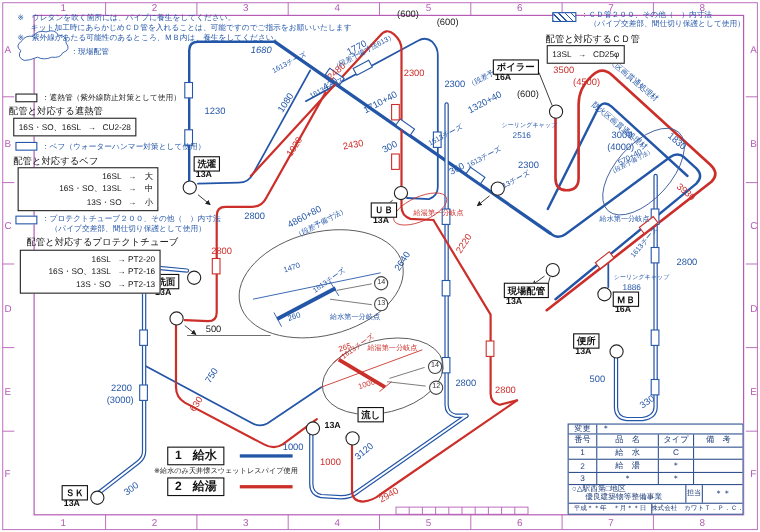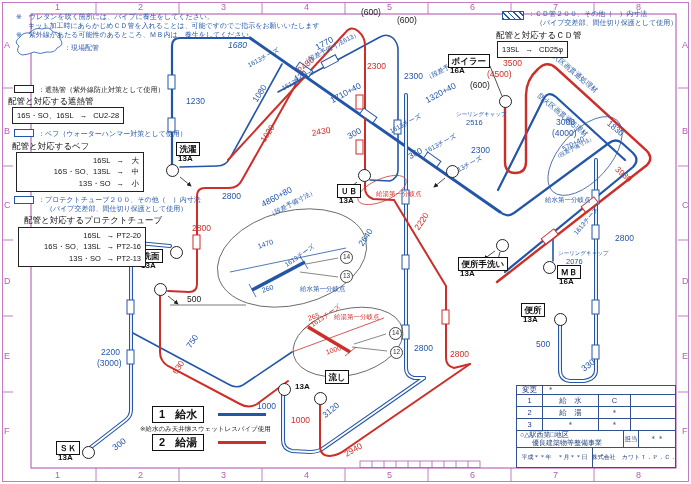--- a/index.html
+++ b/index.html
@@ -232,20 +232,26 @@
     <span>給湯</span>
   </div>
   <div class="kline" style="left:218px;top:441px;width:48px;background:#cc2f2a"></div>
 
   <div class="tb">
     <div class="r" style="height:9px">
       <div class="c" style="width:26px">変更</div>
       <div class="c" style="flex:1;justify-content:flex-start;padding-left:4px">＊</div>
     </div>
     <div class="r" style="height:12px">
+      <div class="c" style="width:26px">番号</div>
+      <div class="c" style="width:56px">品　名</div>
+      <div class="c" style="width:32px">タイプ</div>
+      <div class="c" style="flex:1">備　考</div>
+    </div>
+    <div class="r" style="height:12px">
       <div class="c" style="width:26px">1</div>
       <div class="c" style="width:56px">給　水</div>
       <div class="c" style="width:32px">C</div>
       <div class="c" style="flex:1"></div>
     </div>
     <div class="r" style="height:12px">
       <div class="c" style="width:26px">2</div>
       <div class="c" style="width:56px">給　湯</div>
       <div class="c" style="width:32px">＊</div>
       <div class="c" style="flex:1"></div>
@@ -289,37 +295,37 @@
       <div class="dim c-b" style="left: 407px; top: 153px; transform: rotate(-28deg);">360</div>
       <div class="dim c-b" style="left: 424px; top: 149px; transform: rotate(-28deg); font-size: 6.5px;">1613チーズ</div>
       <div class="dim c-b" style="left: 450px; top: 171px; transform: rotate(-28deg); font-size: 6.5px;">1613チーズ</div>
       <div class="dim c-b" style="left: 251px; top: 99px; transform: rotate(-57deg);">1080</div>
       <div class="dim c-r" style="left: 259px; top: 139px; transform: rotate(-57deg);">1020</div>
       <div class="dim c-r" style="left: 311px; top: 129px; transform: rotate(-10deg);">2430</div>
       <div class="dim c-b" style="left: 425px; top: 76px; transform: rotate(-28deg); font-size: 6.5px;">（段差予備寸法）</div>
       <div class="dim c-b" style="left: 424px; top: 97px; transform: rotate(-28deg);">1320+40</div>
       <div class="dim c-k" style="left: 470px; top: 81px;">(600)</div>
       <div class="dim c-r" style="left: 503px; top: 59px;">3500</div>
-      <div class="dim c-r" style="left: 487px; top: 70px;">(4500)</div>
+      <div class="dim c-r" style="left: 521px; top: 70px;">(4500)</div>
       <div class="dim c-b" style="left: 456px; top: 112px; font-size: 5.5px;">シーリングキャップ</div>
       <div class="dim c-b" style="left: 466px; top: 119px; font-size: 7.5px;">2516</div>
       <div class="dim c-b" style="left: 471px; top: 146px;">2300</div>
       <div class="dim c-b" style="left: 551px; top: 48px; transform: rotate(40deg); font-size: 7px;">防火区画貫通処理材</div>
       <div class="dim c-b" style="left: 541px; top: 92px; transform: rotate(40deg); font-size: 7px;">防火区画貫通処理材</div>
       <div class="dim c-b" style="left: 556px; top: 118px;">3000</div>
       <div class="dim c-b" style="left: 552px; top: 129px;">(4000)</div>
       <div class="dim c-b" style="left: 561px; top: 146px; transform: rotate(-28deg); font-size: 7px;">570+40</div>
       <div class="dim c-b" style="left: 554px; top: 156px; transform: rotate(-28deg); font-size: 5.5px;">（段差予備寸法）</div>
       <div class="dim c-b" style="left: 573px; top: 232px; transform: rotate(-50deg); font-size: 6.5px;">1613チーズ</div>
       <div class="dim c-b" style="left: 611px; top: 119px; transform: rotate(40deg);">1830</div>
       <div class="dim c-r" style="left: 619px; top: 165px; transform: rotate(40deg);">3930</div>
       <div class="dim c-b" style="left: 615px; top: 234px;">2800</div>
       <div class="dim c-b" style="left: 545px; top: 197px; font-size: 6.5px;">給水第一分岐点</div>
       <div class="dim c-b" style="left: 558px; top: 251px; font-size: 5.5px;">シーリングキャップ</div>
-      <div class="dim c-b" style="left: 566px; top: 258px; font-size: 7.5px;">2076</div>
+      <div class="dim c-b" style="left: 566px; top: 258px; font-size: 7.5px;">1886</div>
       <div class="dim c-r" style="left: 376px; top: 191px; font-size: 6.5px;">給湯第一分岐点</div>
       <div class="dim c-b" style="left: 222px; top: 192px;">2800</div>
       <div class="dim c-r" style="left: 192px; top: 224px;">2800</div>
       <div class="dim c-b" style="left: 260px; top: 201px; transform: rotate(-28deg);">4860+80</div>
       <div class="dim c-b" style="left: 268px; top: 213px; transform: rotate(-28deg); font-size: 6.5px;">（段差予備寸法）</div>
       <div class="dim c-b" style="left: 357px; top: 243px; transform: rotate(-57deg);">2640</div>
       <div class="dim c-r" style="left: 413px; top: 227px; transform: rotate(-57deg);">2220</div>
       <div class="dim c-b" style="left: 257px; top: 243px; transform: rotate(-18deg); font-size: 7px;">1470</div>
       <div class="dim c-b" style="left: 261px; top: 287px; transform: rotate(-18deg); font-size: 7px;">260</div>
       <div class="dim c-b" style="left: 284px; top: 263px; transform: rotate(-35deg); font-size: 6.5px;">1613チーズ</div>
@@ -347,21 +353,21 @@
       <div class="fcircle" style="left: 165.5px; top: 163.5px;"></div>
       <div class="fixture" style="left: 139px; top: 249px;">洗面</div>
       <div class="fsize" style="left: 141px; top: 262px;">13A</div>
       <div class="fcircle" style="left: 169.5px; top: 245.5px;"></div>
       <div class="fixture" style="left: 337px; top: 184px;">ＵＢ</div>
       <div class="fsize" style="left: 339px; top: 197px;">13A</div>
       <div class="fcircle" style="left: 357.5px; top: 168.5px;"></div>
       <div class="fixture" style="left: 448px; top: 54px;">ボイラー</div>
       <div class="fsize" style="left: 450px; top: 67px;">16A</div>
       <div class="fcircle" style="left: 498.5px; top: 94.5px;"></div>
-      <div class="fixture" style="left: 458px; top: 257px;">便所手洗い</div>
+      <div class="fixture" style="left: 458px; top: 257px;">現場配管</div>
       <div class="fsize" style="left: 460px; top: 270px;">13A</div>
       <div class="fcircle" style="left: 495.5px; top: 238.5px;"></div>
       <div class="fixture" style="left: 557px; top: 265px;">ＭＢ</div>
       <div class="fsize" style="left: 559px; top: 278px;">16A</div>
       <div class="fcircle" style="left: 542.5px; top: 260.5px;"></div>
       <div class="fixture" style="left: 521px; top: 303px;">便所</div>
       <div class="fsize" style="left: 523px; top: 316px;">13A</div>
       <div class="fcircle" style="left: 553.5px; top: 312.5px;"></div>
       <div class="fixture" style="left: 293px; top: 370px; margin-left: 32px;">流し</div>
       <div class="fsize" style="left: 295px; top: 383px;">13A</div>

